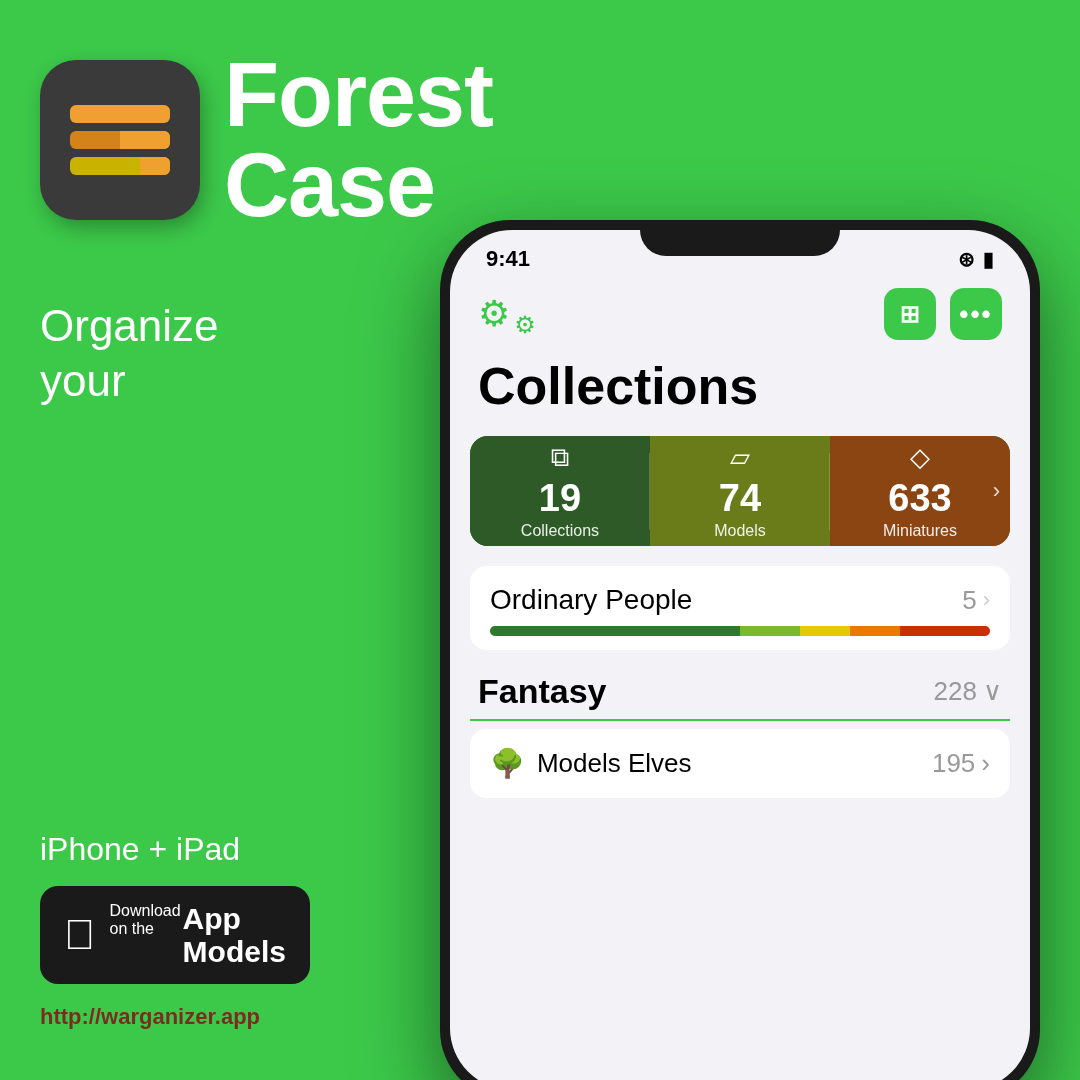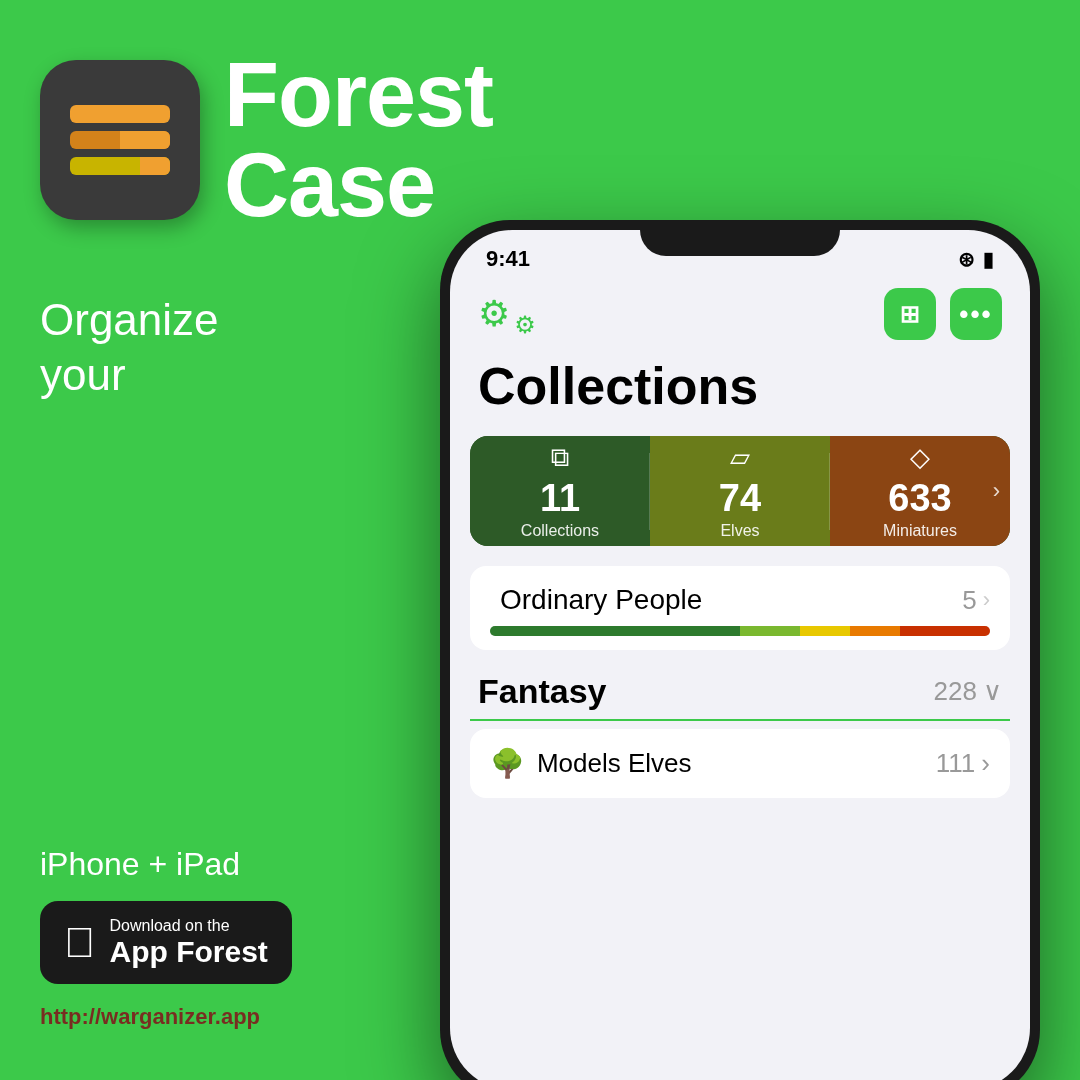--- a/index.html
+++ b/index.html
@@ -75,21 +75,21 @@
       color: white;
       line-height: 1;
       letter-spacing: -1px;
     }
 
     .tagline {
       font-size: 44px;
       color: white;
       font-weight: 500;
       line-height: 1.25;
-      margin-top: 2px;
+      margin-top: 8px;
       margin-bottom: 20px;
       text-align: left;
     }
 
     .tagline-highlight {
       color: #f5d800;
       font-weight: 700;
     }
 
     .platform-text {
@@ -112,21 +112,20 @@
     }
 
     .apple-logo {
       font-size: 42px;
       color: white;
       line-height: 1;
     }
 
     .badge-text {
       display: flex;
-      flex-direction: column;
       justify-content: flex-end;
     }
 
     .badge-sub {
       font-size: 16px;
       color: white;
       font-weight: 400;
     }
 
     .badge-main {
@@ -331,21 +330,20 @@
       margin: 6px 20px;
       border-radius: 16px;
       padding: 18px 20px 14px;
     }
 
     .collection-row {
       display: flex;
       align-items: center;
       justify-content: space-between;
       margin-bottom: 10px;
-      margin-left: 10px;
     }
 
     .collection-name {
       font-size: 28px;
       font-weight: 500;
       color: #000;
     }
 
     .collection-count {
       font-size: 26px;
@@ -454,21 +452,21 @@
   <div class="tagline">
     <span>Organize your</span><br>
   </div>
 
   <div class="platform-text" style="margin-top: auto; margin-bottom: 18px;">iPhone + iPad</div>
 
   <div class="app-store-badge">
     <div class="apple-logo"></div>
     <div class="badge-text">
       <span class="badge-sub">Download on the</span>
-      <span class="badge-main">App Forest</span>
+      <span class="badge-main">App Models</span>
     </div>
   </div>
 
   <div class="website-url">http://warganizer.app</div>
 </div>
 
 <div class="phone-container">
   <div class="phone-outer">
     <div class="phone-notch"></div>
     <div class="phone-screen">
@@ -491,27 +489,27 @@
             <div class="nav-btn" style="font-size:24px;">⊞</div>
             <div class="nav-btn nav-btn-more" style="font-size:26px; letter-spacing:2px;">•••</div>
           </div>
         </div>
 
         <div class="collections-title">Collections</div>
 
         <div class="stats-bar">
           <div class="stat-item stat-collections">
             <div class="stat-icon">⧉</div>
-            <div class="stat-number">11</div>
+            <div class="stat-number">19</div>
             <div class="stat-label">Collections</div>
           </div>
           <div class="stat-item stat-models">
             <div class="stat-icon">▱</div>
             <div class="stat-number">74</div>
-            <div class="stat-label">Elves</div>
+            <div class="stat-label">Models</div>
           </div>
           <div class="stat-item stat-miniatures" style="position:relative;">
             <div class="stat-icon">◇</div>
             <div class="stat-number">633</div>
             <div class="stat-label">Miniatures</div>
             <span class="stat-chevron">›</span>
           </div>
         </div>
 
         <div class="collection-item">
@@ -537,21 +535,21 @@
           </span>
         </div>
         <div class="section-divider"></div>
 
         <div class="sub-item">
           <div class="sub-item-left">
             <span class="sub-item-emoji">🌳</span>
             <span class="sub-item-name">Models Elves</span>
           </div>
           <div class="sub-item-right">
-            <span>111</span>
+            <span>195</span>
             <span>›</span>
           </div>
         </div>
 
       </div>
     </div>
   </div>
 </div>
 
 </body></html>

